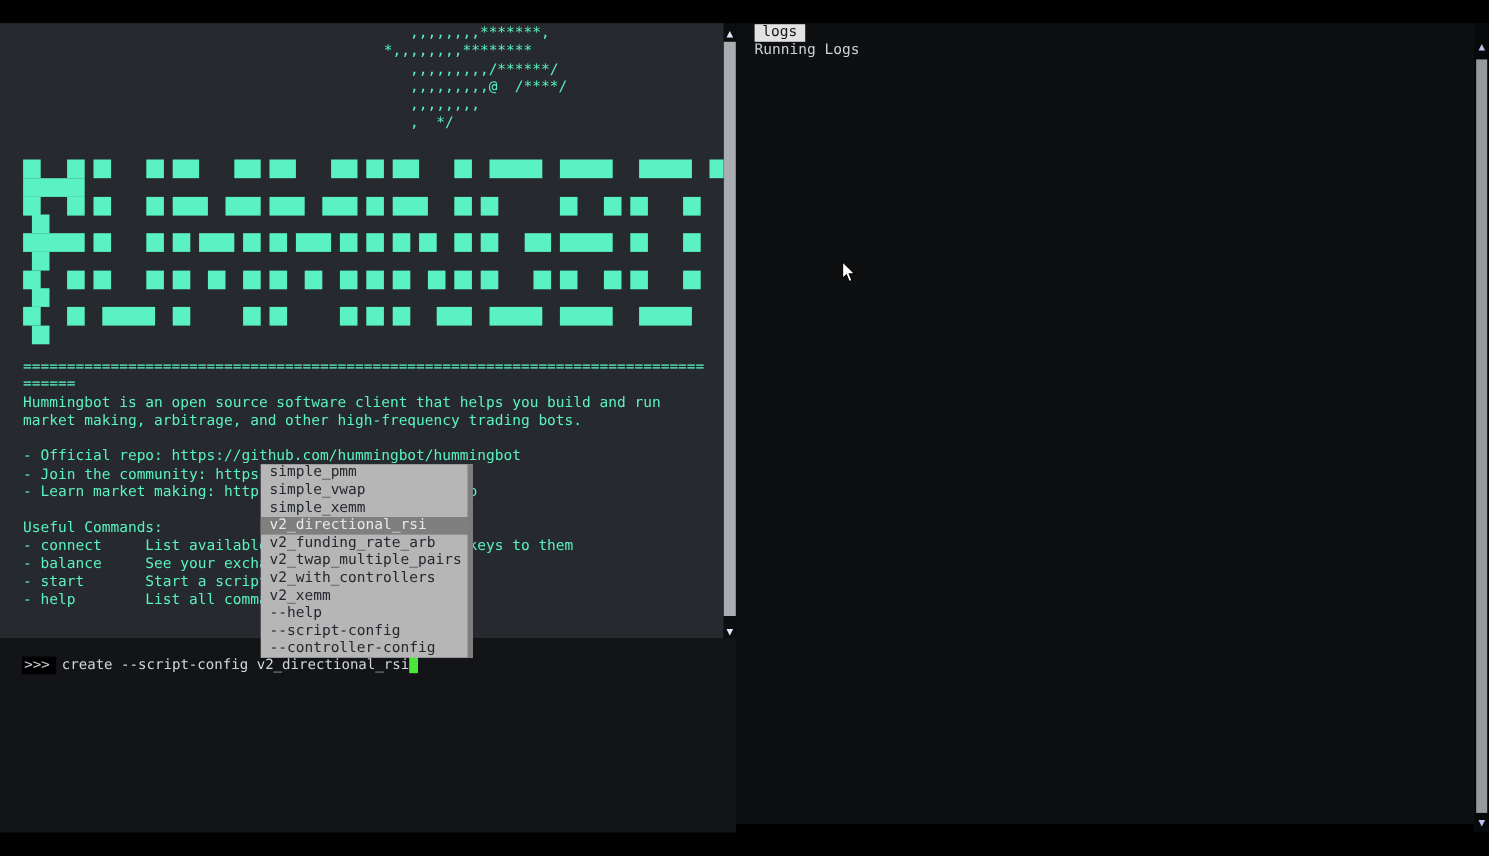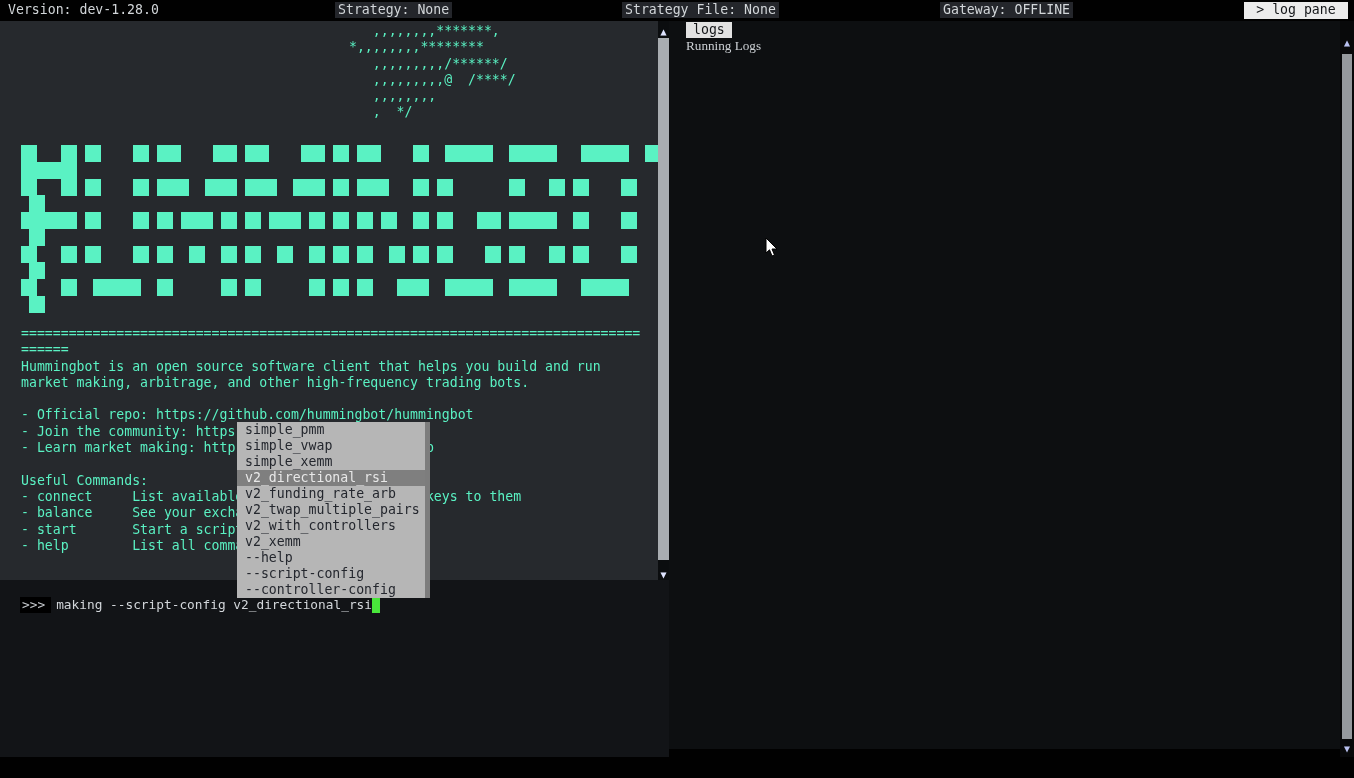--- a/index.html
+++ b/index.html
@@ -42,21 +42,21 @@
 
   
   .input-area{position:absolute;left:0;top:580px;width:669px;height:177px;background:#121417;}
   .prompt-line{position:absolute;left:20px;top:17px;height:17px;font-size:12.8px;color:#d2d6da;white-space:pre;}
   .prompt-prefix{display:inline-block;background:#000;color:#c4c8cc;padding:0 6px 0 2px;margin-right:5px;}
   .prompt-cursor{display:inline-block;width:8px;height:15px;background:var(--cursor);vertical-align:middle;}
 
   
   .right-pane{position:absolute;left:669px;top:21px;width:685px;height:728px;background:#0d0f11;}
   .logs-tab{position:absolute;left:17px;top:1px;height:16px;background:#e2e2e2;color:#141619;padding:0 7px;white-space:pre;cursor:pointer;}
-  .logs-title{position:absolute;left:17px;top:17px;color:#ccd0d4;white-space:pre;font-family:Liberation Serif, serif;}
+  .logs-title{position:absolute;left:17px;top:17px;color:#ccd0d4;white-space:pre;}
 
   
   .sb-right{position:absolute;left:671px;top:0;width:14px;height:736px;background:#08090a;}
   .sb-right .arrow{position:absolute;left:0;width:14px;color:#b9c1f0;font-size:10px;text-align:center;}
   .sb-right .arrow.up{top:14px;}
   .sb-right .arrow.down{top:720px;}
   .sb-right .thumb{position:absolute;left:2px;top:33px;width:10px;height:685px;background:#95999d;}
 
   
   .bottombar{position:absolute;left:0;top:757px;width:1354px;height:21px;background:#010101;color:#b9bdc1;}
@@ -70,27 +70,20 @@
   .dropdown-scroll{position:absolute;right:0;top:0;width:5px;height:100%;background:#7d7d7d;}
 
   
   .mouse-pointer{position:absolute;left:765px;top:237px;z-index:50;}
 </style>
 </head>
 <body>
 
 <div id="screen">
 
-  <div class="topbar">
-    <span class="tb-item tb-version">Version: dev-1.28.0</span>
-    <span class="tb-item tb-strategy">Strategy: None</span>
-    <span class="tb-item tb-strategy-file">Strategy File: None</span>
-    <span class="tb-item tb-gateway">Gateway: OFFLINE</span>
-    <div class="log-pane-btn">&gt; log pane</div>
-  </div>
 
   <div class="output-pane">
     <pre class="bird-art">    ,,,,,,,,*******,
  *,,,,,,,,********
     ,,,,,,,,,/******/
     ,,,,,,,,,@  /****/
     ,,,,,,,,
     ,  */</pre>
     <div class="banner" id="banner">
         <div class="blk" style="left: 21px; top: 124px; width: 16px; height: 17.2px;"></div>
@@ -197,21 +190,21 @@
 - help        List all commands</pre>
   </div>
 
   <div class="sb-left">
     <div class="arrow up">▲</div>
     <div class="thumb"></div>
     <div class="arrow down">▼</div>
   </div>
 
   <div class="input-area">
-    <div class="prompt-line"><span class="prompt-prefix">&gt;&gt;&gt;</span><span>making --script-config v2_directional_rsi</span><span class="prompt-cursor"></span></div>
+    <div class="prompt-line"><span class="prompt-prefix">&gt;&gt;&gt;</span><span>create --script-config v2_directional_rsi</span><span class="prompt-cursor"></span></div>
   </div>
 
   <div class="right-pane">
     <div class="logs-tab">logs</div>
     <div class="logs-title">Running Logs</div>
     <div class="sb-right">
       <div class="arrow up">▲</div>
       <div class="thumb"></div>
       <div class="arrow down">▼</div>
     </div>

